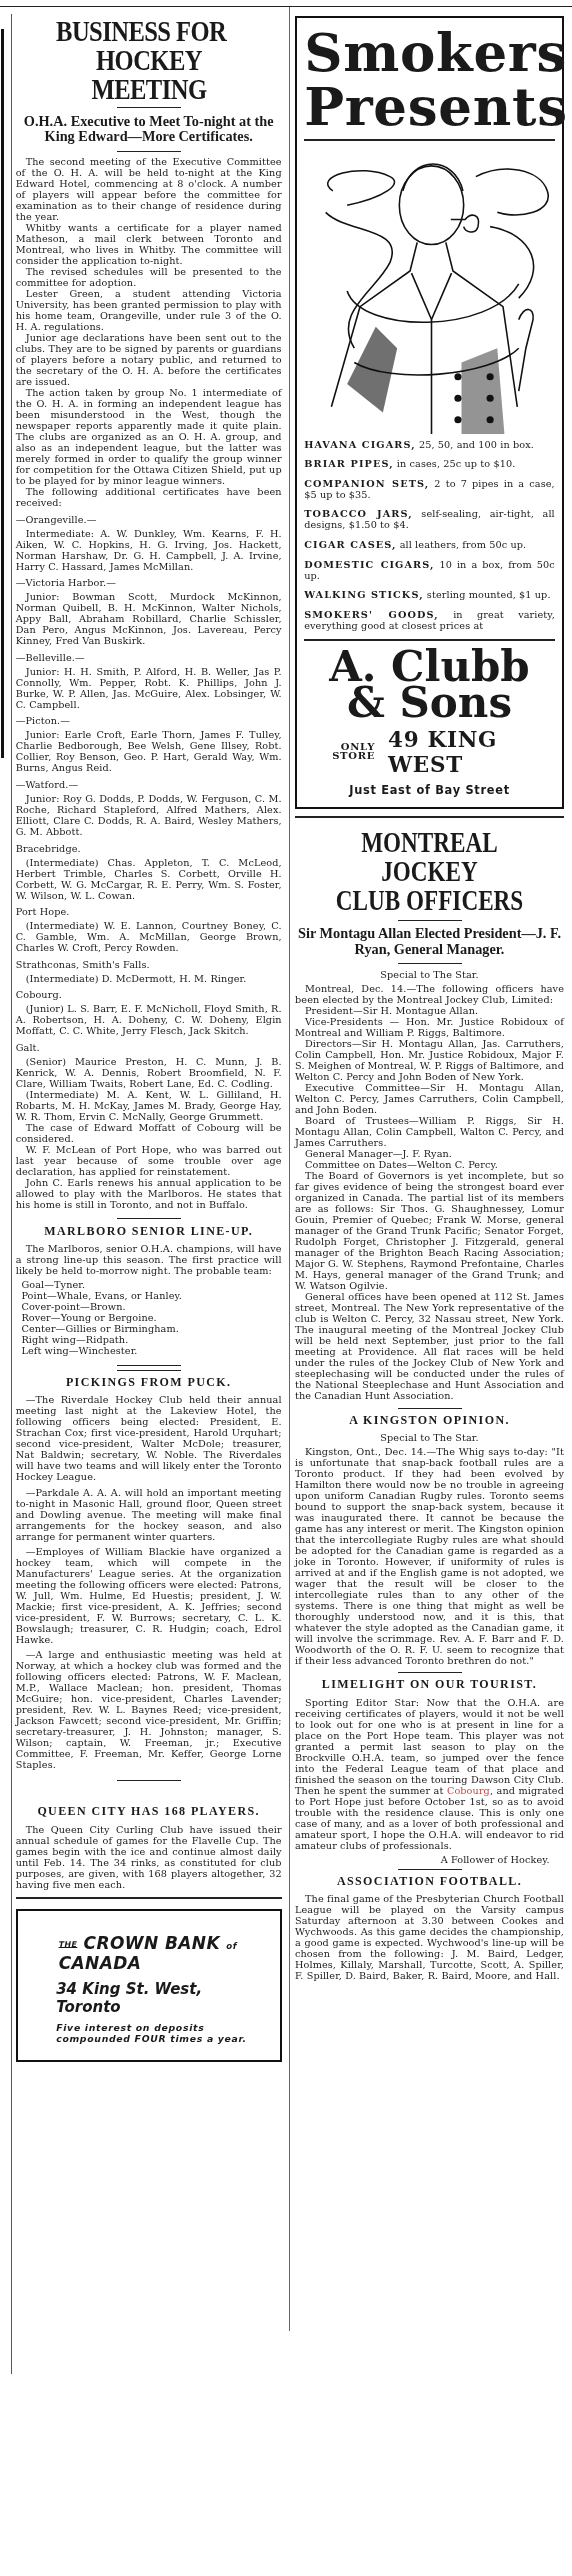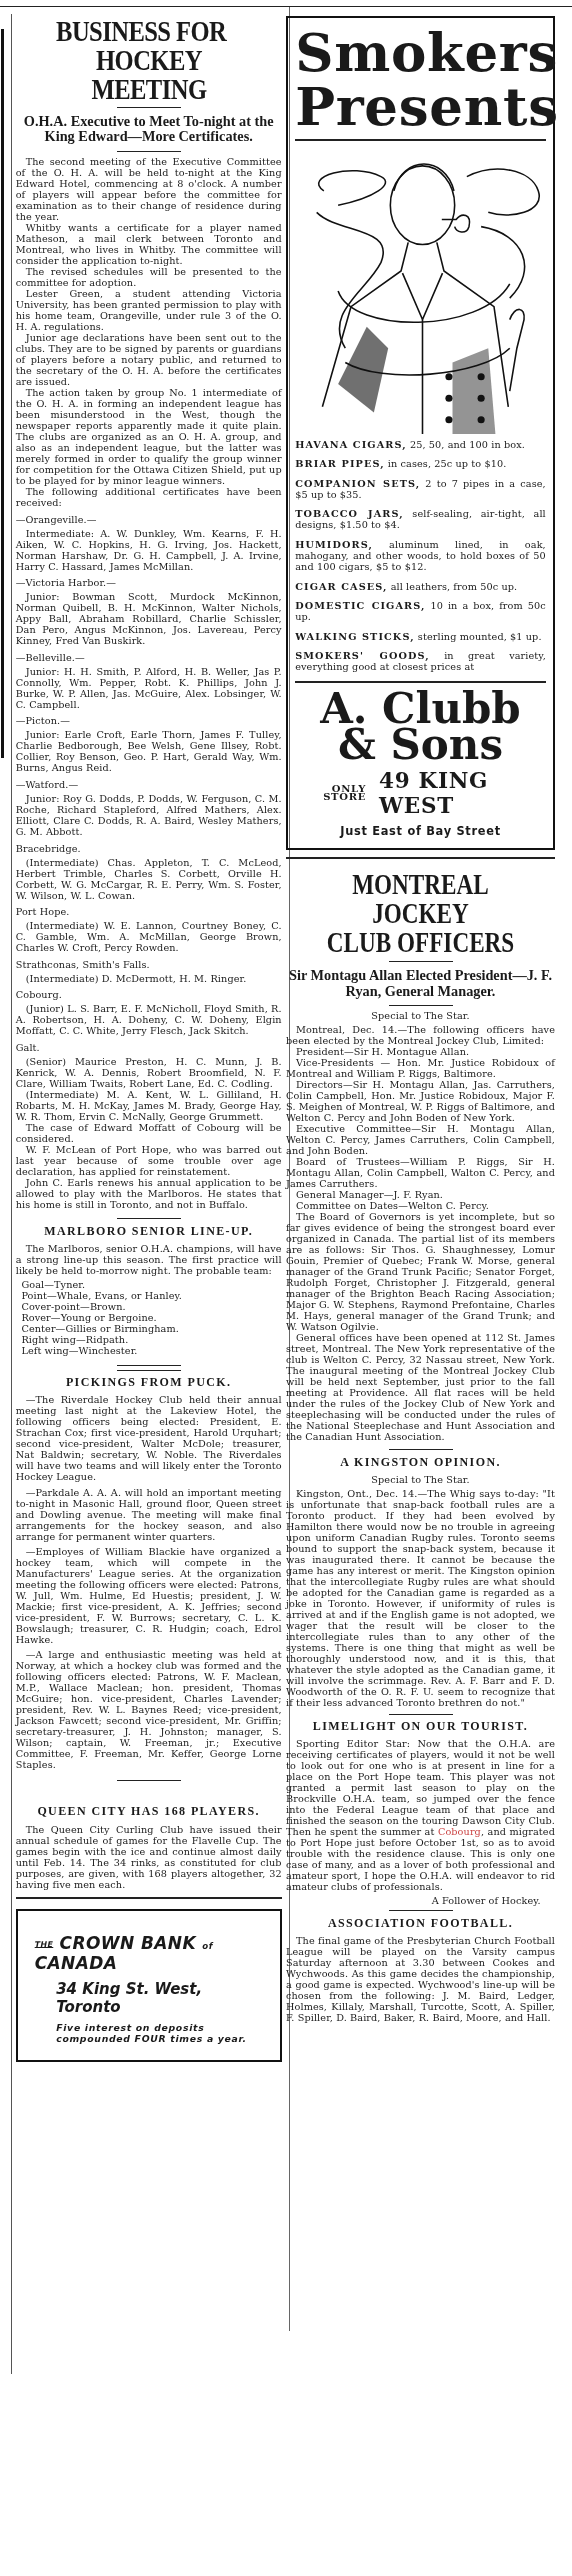--- a/index.html
+++ b/index.html
@@ -3,21 +3,21 @@
 <meta charset="utf-8">
 <style>
   html, body { margin: 0; padding: 0; background: #fff; }
   body { width: 572px; height: 2576px; position: relative; overflow: hidden; color: #1a1a1a; font-family: "DejaVu Serif", serif; }
   .topline { position: absolute; left: 0; top: 5.7px; width: 572px; border-top: 1.4px solid #222; }
   .leftedge { position: absolute; left: 1.4px; top: 29px; width: 2.9px; height: 729px; background: #111; }
   .colrule { position: absolute; left: 11.4px; top: 14.3px; height: 2360px; border-left: 0.7px solid #555; }
   .midrule { position: absolute; left: 289px; top: 7.2px; height: 2324px; border-left: 0.7px solid #666; }
   .col { position: absolute; }
   .colL { left: 15.7px; top: 15.7px; width: 266px; }
-  .colR { left: 286px; top: 15.7px; width: 269px; }
+  .colR { left: 295px; top: 15.7px; width: 269px; }
   .col p { margin: 0; font-size: 9.7px; line-height: 11px; text-align: justify; text-indent: 10px; letter-spacing: 0.1px; font-family: "DejaVu Serif", serif; }
   .h1 { font-family: "Liberation Serif", serif; font-weight: bold; font-size: 30px; line-height: 29px; text-align: center; letter-spacing: -0.7px; transform: scaleX(0.82); }
   .h1a { margin-left: -14.3px; }
   .sub { font-family: "Liberation Serif", serif; font-weight: bold; font-size: 14.3px; line-height: 15.7px; text-align: center; margin: 5.7px 0; }
   .short-rule { width: 64px; margin: 4.3px auto; border-top: 1.4px solid #222; }
   .section-head { font-family: "Liberation Serif", serif; font-weight: bold; font-size: 12px; text-align: center; letter-spacing: 1.4px; margin: 4.3px 0 4.3px; }
   .town { text-align: right; text-indent: 0 !important; margin: 5.7px 0 2.9px !important; }
   .lineup p { text-indent: 5.7px; text-align: left; }
   .ad-box { border: 2.1px solid #111; padding: 7.2px 7.2px 5.7px; }
   .smokers { font-family: "DejaVu Serif", serif; font-weight: bold; font-size: 53px; line-height: 54px; text-align: center; letter-spacing: 0.7px; }
@@ -27,21 +27,21 @@
   .ad-item b { font-weight: bold; letter-spacing: 1.1px; }
   .clubb { font-family: "DejaVu Serif", serif; font-weight: bold; font-size: 42px; text-align: center; line-height: 36px; margin-top: 5.7px; }
   .store-row { display: flex; align-items: center; justify-content: center; gap: 13px; margin-top: 5.7px; }
   .only-store { font-family: "DejaVu Serif", serif; font-weight: bold; font-size: 10px; line-height: 8.6px; text-align: right; letter-spacing: 0.7px; margin-left: 28px; }
   .address { font-family: "DejaVu Serif", serif; font-weight: bold; font-size: 21.5px; letter-spacing: 0.7px; }
   .just-east { font-family: "DejaVu Sans", sans-serif; font-weight: bold; font-size: 11.4px; text-align: center; margin: 5.7px 0 4.3px; letter-spacing: 0.7px; }
   .h2 { font-family: "Liberation Serif", serif; font-weight: bold; font-size: 29px; line-height: 29px; text-align: center; transform: scaleX(0.80); }
   .special { text-align: center !important; text-indent: 0 !important; margin: 2.9px 0 !important; }
   .signature { text-align: right !important; padding-right: 14.3px; margin: 2.9px 0 !important; }
   .bank-box { border: 2.1px solid #111; padding: 21.5px 17px 15.7px; margin-top: 8.6px; }
-  .bank-name { font-family: "DejaVu Sans", sans-serif; font-weight: bold; font-size: 17px; font-style: italic; letter-spacing: 0.4px; }
+  .bank-name { font-family: "DejaVu Sans", sans-serif; font-weight: bold; font-size: 17px; font-style: italic; letter-spacing: 0.4px; margin-left: 24px; }
   .bank-name .the { font-size: 7.9px; text-decoration: underline; vertical-align: middle; }
   .bank-name .of { font-size: 8.6px; }
   .bank-addr { font-family: "DejaVu Sans", sans-serif; font-weight: bold; font-style: italic; font-size: 15px; margin: 7.2px 0 7.2px 21.5px; }
   .bank-note { font-family: "DejaVu Sans", sans-serif; font-weight: bold; font-style: italic; font-size: 9.3px; line-height: 10.7px; margin-left: 21.5px; letter-spacing: 0.7px; }
   .red { color: #c44; }
 </style>
 </head>
 <body>
 
 <div class="topline"></div>
@@ -168,21 +168,20 @@
           <circle cx="215" cy="380" r="5"></circle>
             <circle cx="260" cy="380" r="5"></circle>
         </g>
       </svg>
     </div>
 
     <p class="ad-item"><b>HAVANA CIGARS,</b> <span>25, 50, and 100 in box.</span></p>
     <p class="ad-item"><b>BRIAR PIPES,</b> <span>in cases, 25c up to $10.</span></p>
     <p class="ad-item"><b>COMPANION SETS,</b> <span>2 to 7 pipes in a case, $5 up to $35.</span></p>
     <p class="ad-item"><b>TOBACCO JARS,</b> <span>self-sealing, air-tight, all designs, $1.50 to $4.</span></p>
-    <p class="ad-item"><b>HUMIDORS,</b> <span>aluminum lined, in oak, mahogany, and other woods, to hold boxes of 50 and 100 cigars, $5 to $12.</span></p>
     <p class="ad-item"><b>CIGAR CASES,</b> <span>all leathers, from 50c up.</span></p>
     <p class="ad-item"><b>DOMESTIC CIGARS,</b> <span>10 in a box, from 50c up.</span></p>
     <p class="ad-item"><b>WALKING STICKS,</b> <span>sterling mounted, $1 up.</span></p>
     <p class="ad-item"><b>SMOKERS' GOODS,</b> <span>in great variety, everything good at closest prices at</span></p>
 
     <div class="dbl-rule"></div>
     <div class="clubb">A. Clubb &amp; Sons</div>
     <div class="store-row">
       <div class="only-store">
         <div>ONLY</div>

